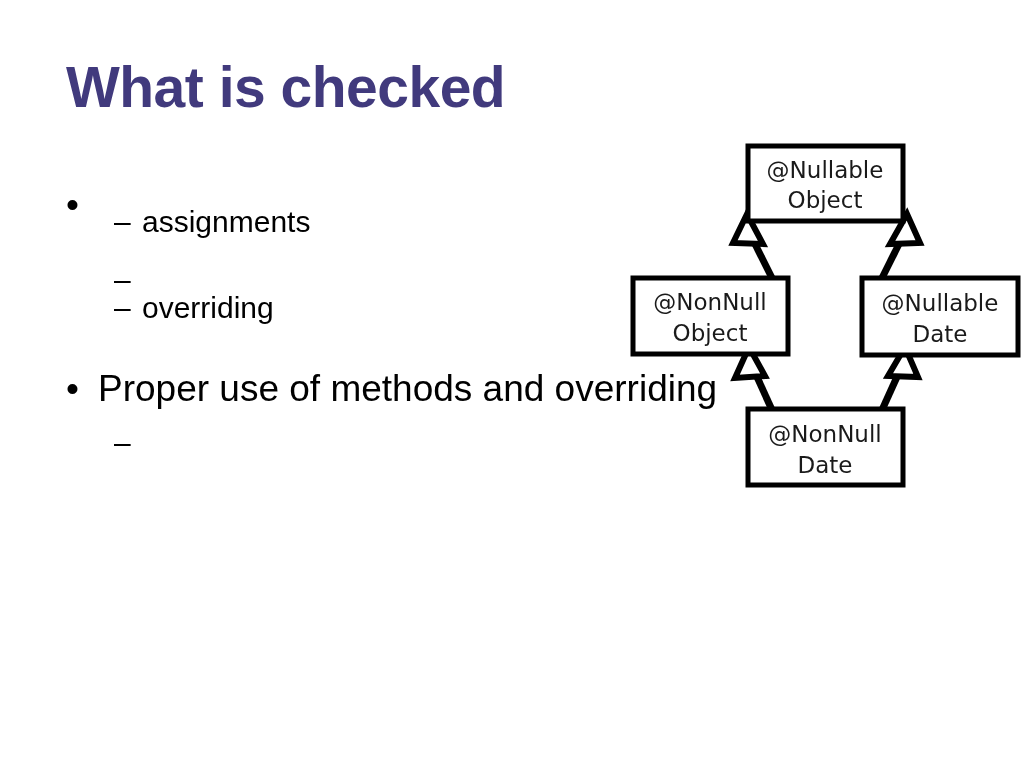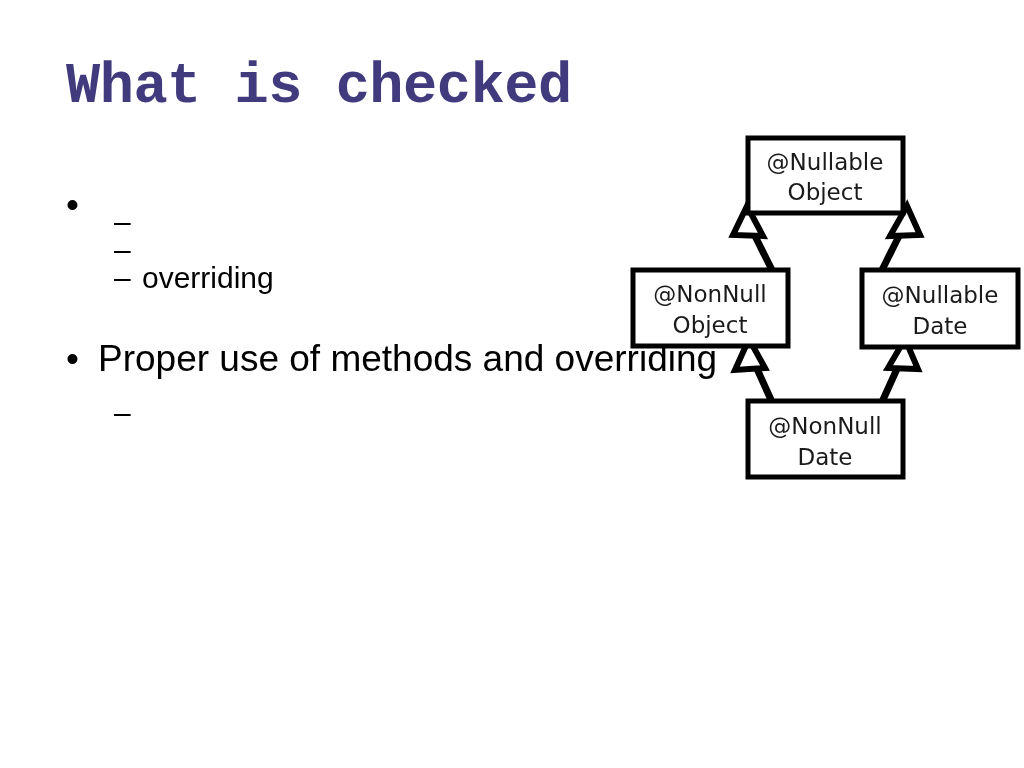--- a/index.html
+++ b/index.html
@@ -18,21 +18,21 @@
     height: 768px;
     background: #ffffff;
     overflow: hidden;
   }
 
   
   .slide-title {
     position: absolute;
     left: 66px;
     top: 58px;
-    font-family: Liberation Mono, monospace;
+    font-family: Liberation Sans, sans-serif;
     font-size: 57px;
     font-weight: bold;
     color: #413a7d;
     letter-spacing: -0.5px;
     line-height: 1.05;
     white-space: nowrap;
   }
 
   
   .body-outline {
@@ -79,21 +79,21 @@
   }
 
   .sp-1 { height: 21px; }
   .sp-2 { height: 28px; }
   .sp-gap { height: 47px; }
 
   
   .diagram {
     position: absolute;
     left: 620px;
-    top: 130px;
+    top: 138px;
     width: 404px;
     height: 356px;
     text-align: center;
   }
   .diagram svg { display: block; }
 
   .node-text {
     font-family: "DejaVu Sans", sans-serif;
     font-size: 23px;
     fill: #1a1a1a;
@@ -109,20 +109,21 @@
   <div class="body-outline">
 
     <div class="lvl1">
       <span class="marker">•</span>
     </div>
 
     <div class="sp-1"></div>
 
     <div class="lvl2">
       <span class="marker">–</span>
+      <span>assignments</span>
     </div>
 
     <div class="sp-2"></div>
 
     <div class="lvl2">
       <span class="marker">–</span>
     </div>
 
     <div class="sp-2"></div>
 

